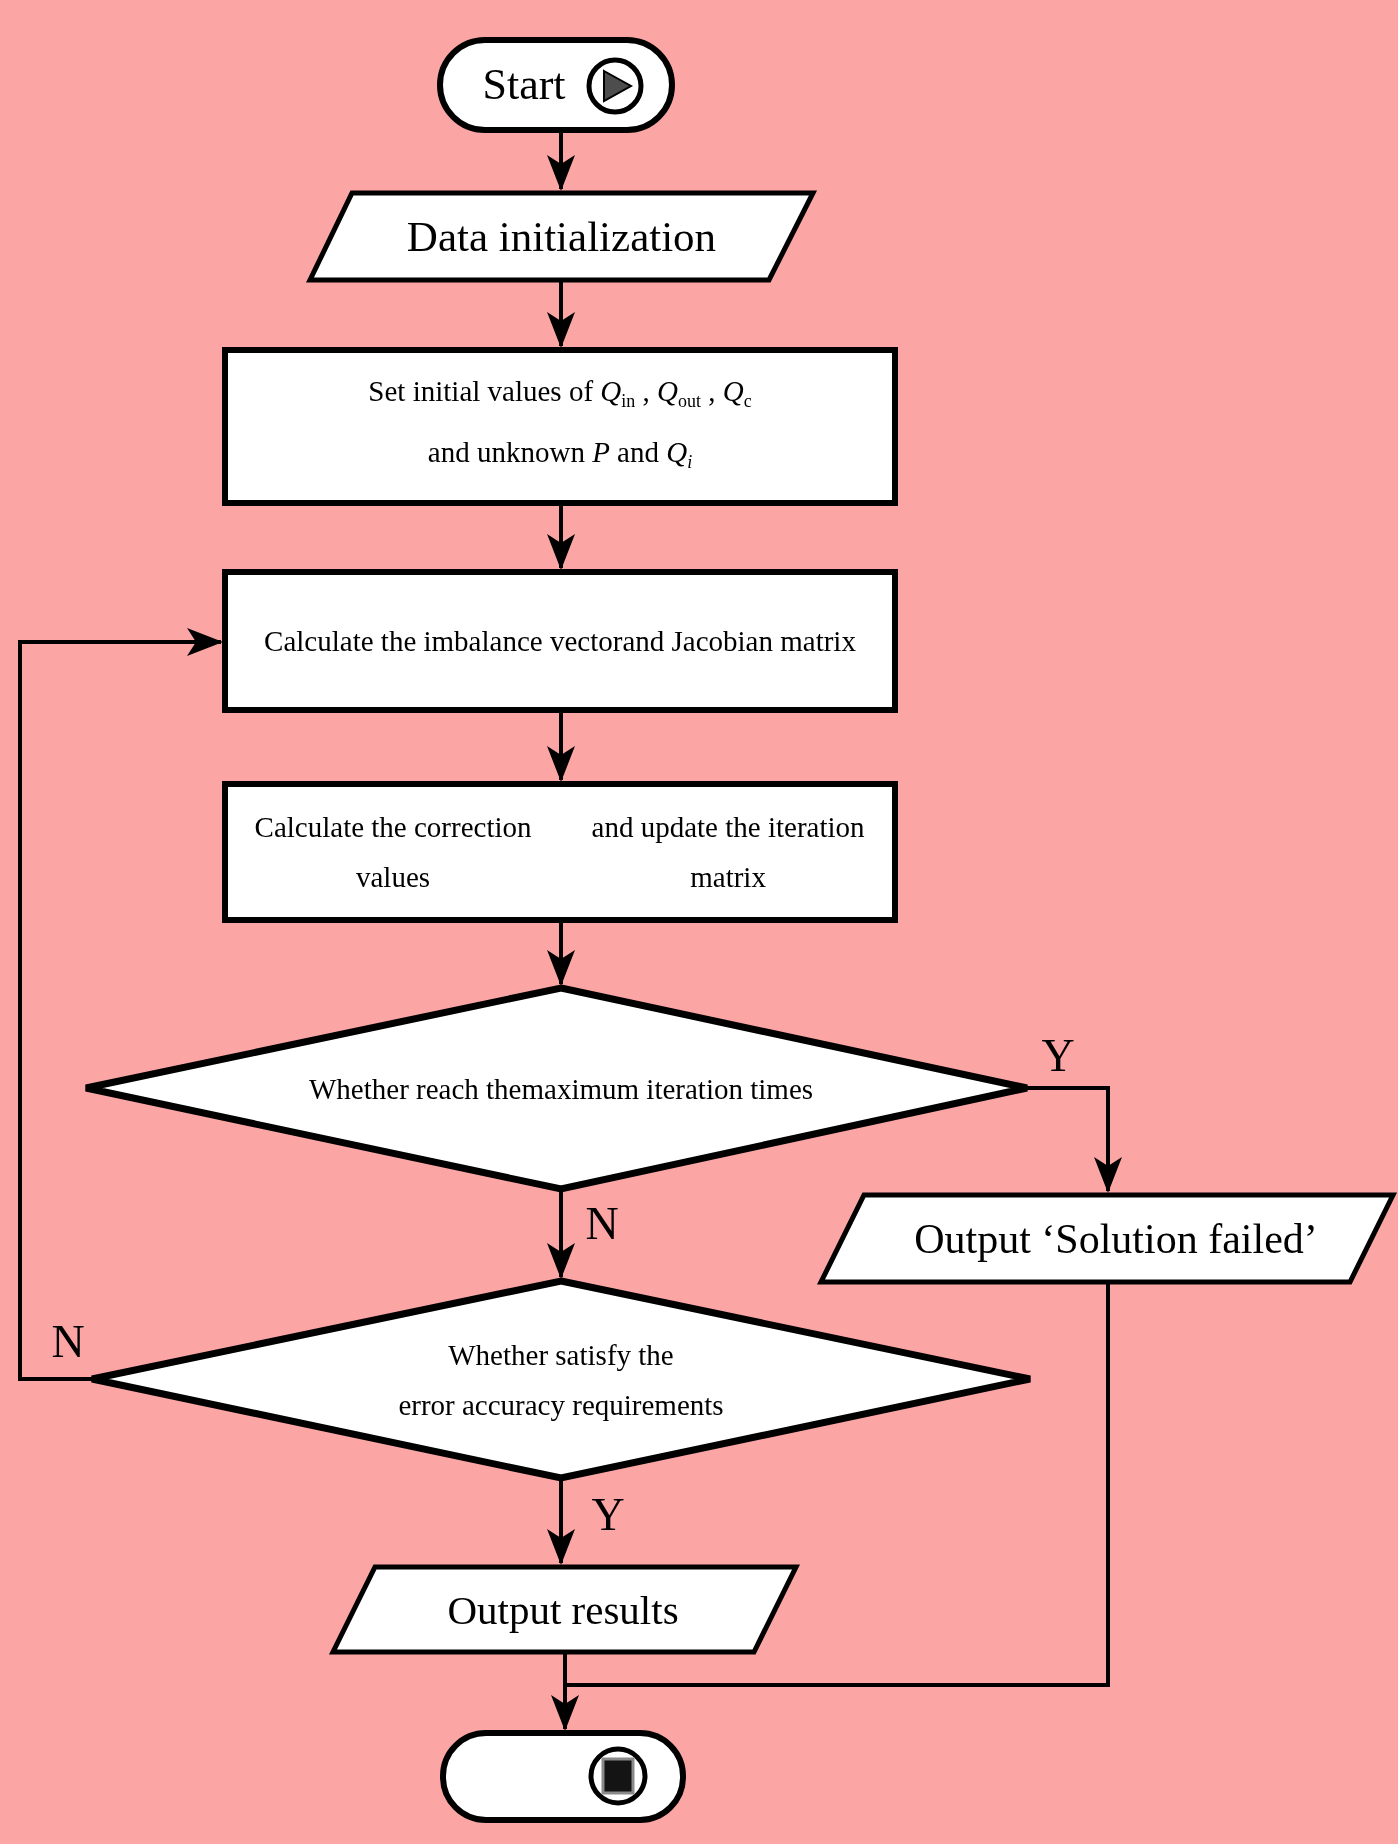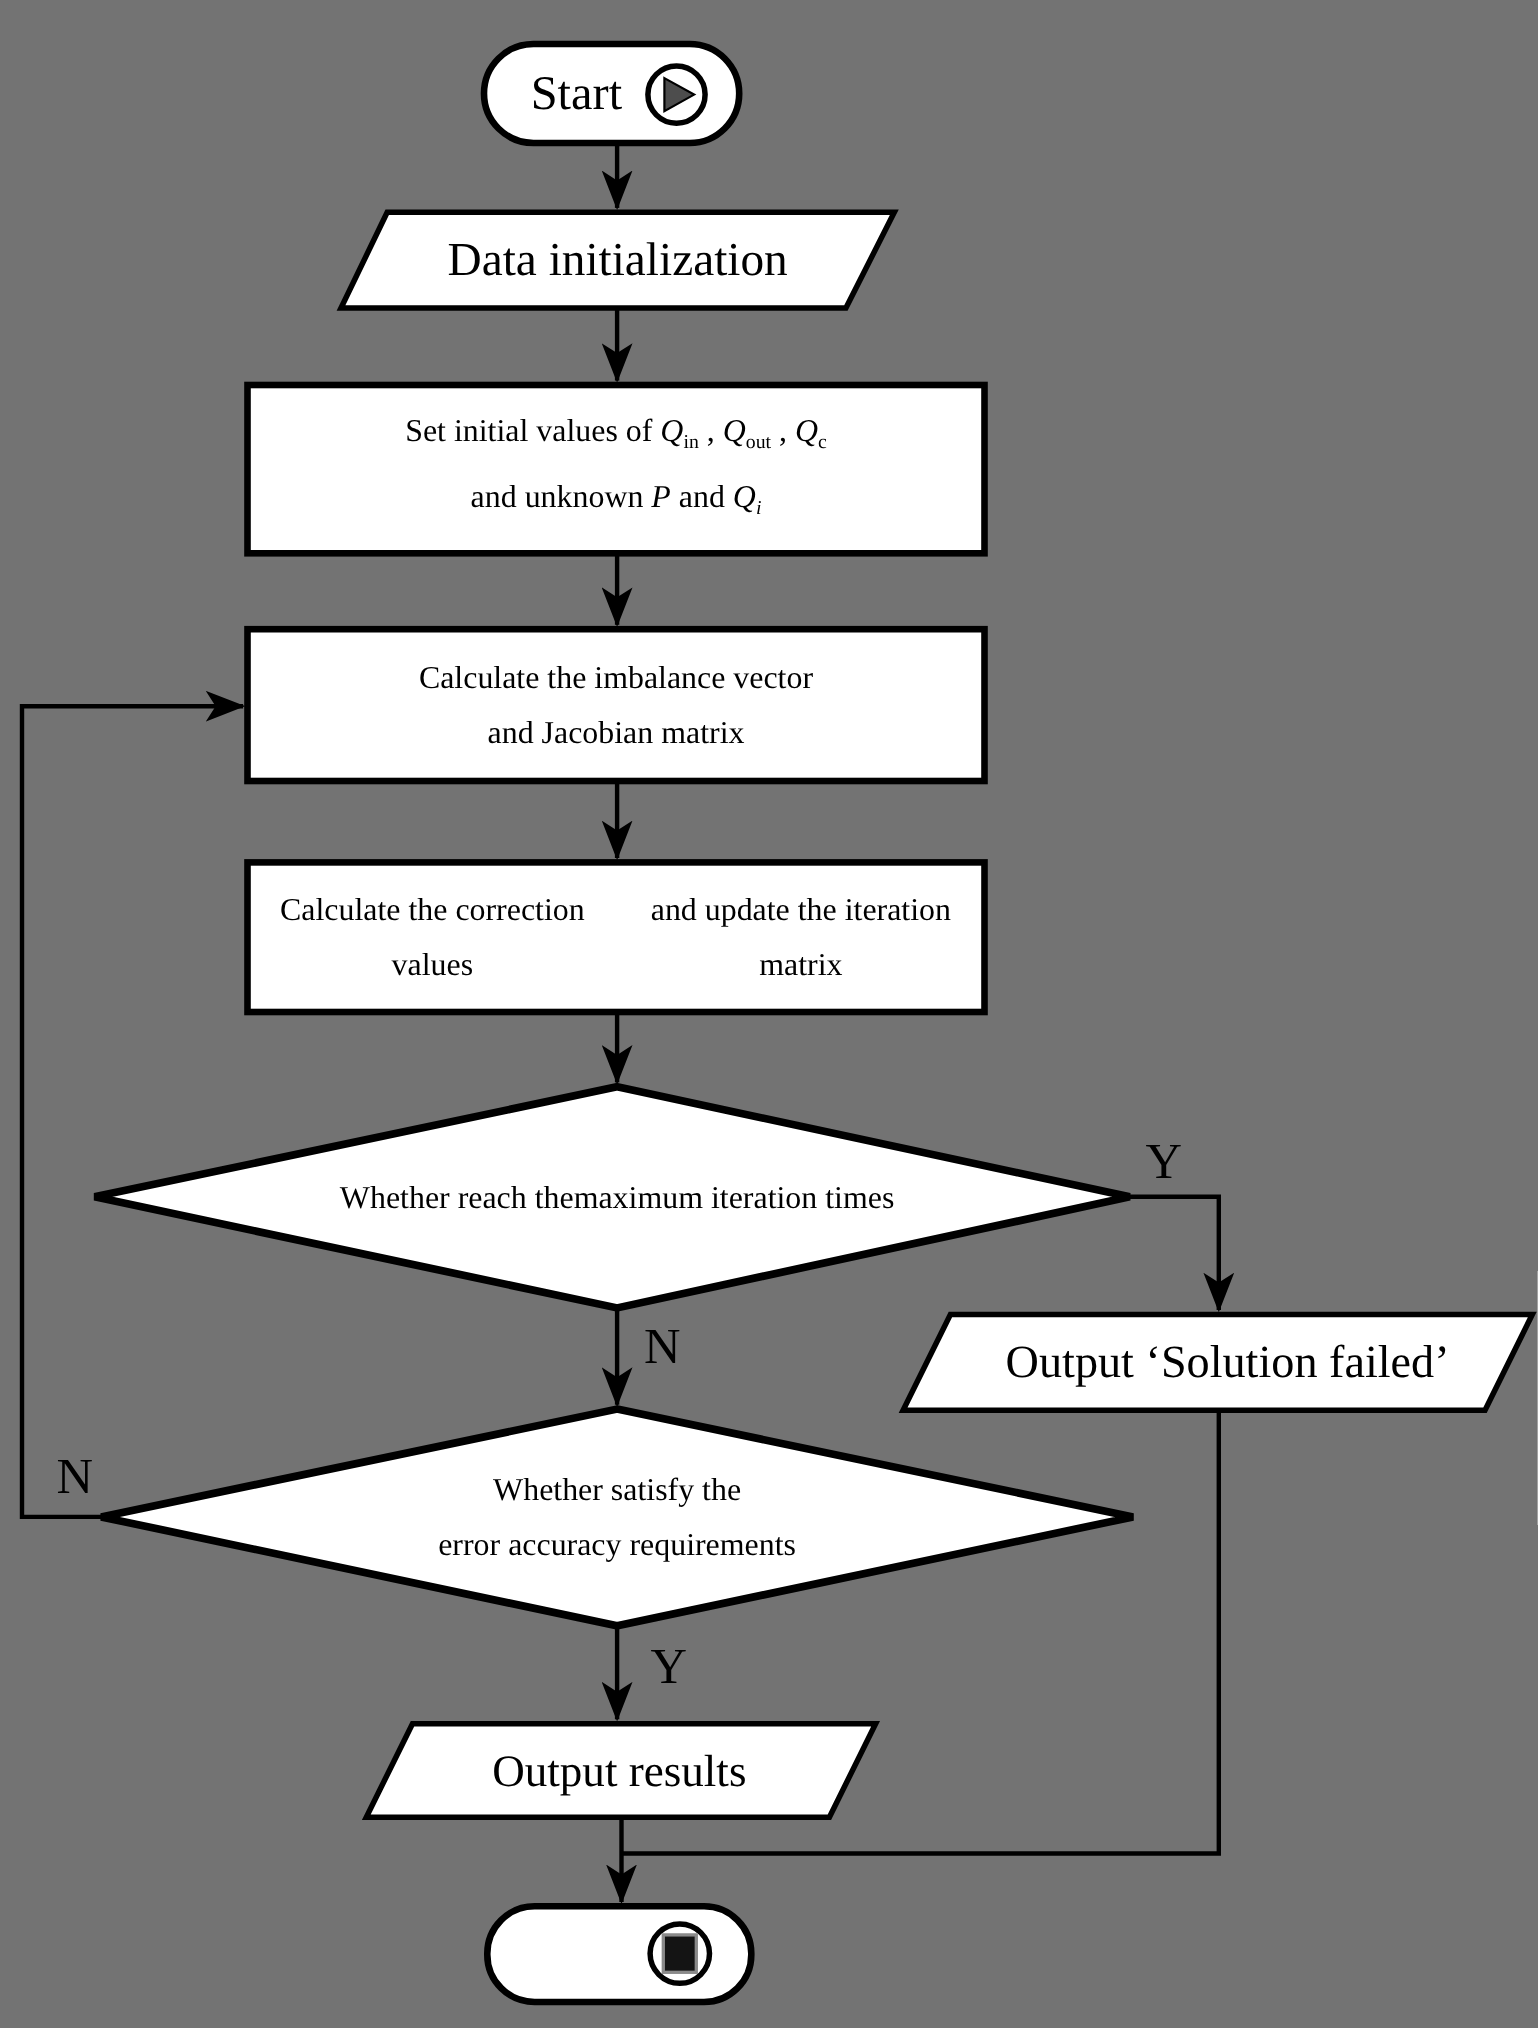--- a/index.html
+++ b/index.html
@@ -1,17 +1,17 @@
 <!DOCTYPE html>
 <html><head>
 <meta charset="utf-8">
 <style>
   html,body{margin:0;padding:0;background:#fff;}
   #stage{
-    position:relative;width:1398px;height:1844px;background:#737373;
+    position:relative;width:1398px;height:1844px;background:#fca5a5;
     font-family:"Liberation Serif","DejaVu Serif",serif;color:#000;
   }
   #wires{position:absolute;left:0;top:0;width:1398px;height:1844px;}
   .node-text{
     position:absolute;display:flex;align-items:center;justify-content:center;
     text-align:center;font-size:29px;line-height:50px;white-space:pre-wrap;
   }
   .edge-label{
     position:absolute;display:flex;align-items:center;justify-content:center;
     font-size:46px;
@@ -71,21 +71,21 @@
 
   <div class="node-text" style="left:440px;top:40px;width:168px;height:90px;font-size:44px;">Start</div>
 
   <div class="node-text" style="left:310px;top:193px;width:503px;height:87px;font-size:43px;">Data initialization</div>
 
   <div class="node-text" style="left:225px;top:350px;width:670px;height:153px;flex-direction:column;">
     <div>Set initial values of <span class="seg-i">Q</span><span class="seg-sub">in</span> , <span class="seg-i">Q</span><span class="seg-sub">out</span> , <span class="seg-i">Q</span><span class="seg-sub">c</span></div>
     <div>and unknown <span class="seg-i">P</span> and <span class="seg-i">Q</span><span class="seg-isub">i</span></div>
   </div>
 
-  <div class="node-text" style="left:225px;top:572px;width:670px;height:138px;flex-direction:column;">
+  <div class="node-text" style="left:225px;top:572px;width:670px;height:138px;">
     <div>Calculate the imbalance vector</div>
     <div>and Jacobian matrix</div>
   </div>
 
   <div class="node-text" style="left:225px;top:784px;width:670px;height:136px;flex-direction:row;">
     <div>Calculate the correction values</div>
     <div>and update the iteration matrix</div>
   </div>
 
   <div class="node-text" style="left:236px;top:988px;width:650px;height:201px;flex-direction:row;">

